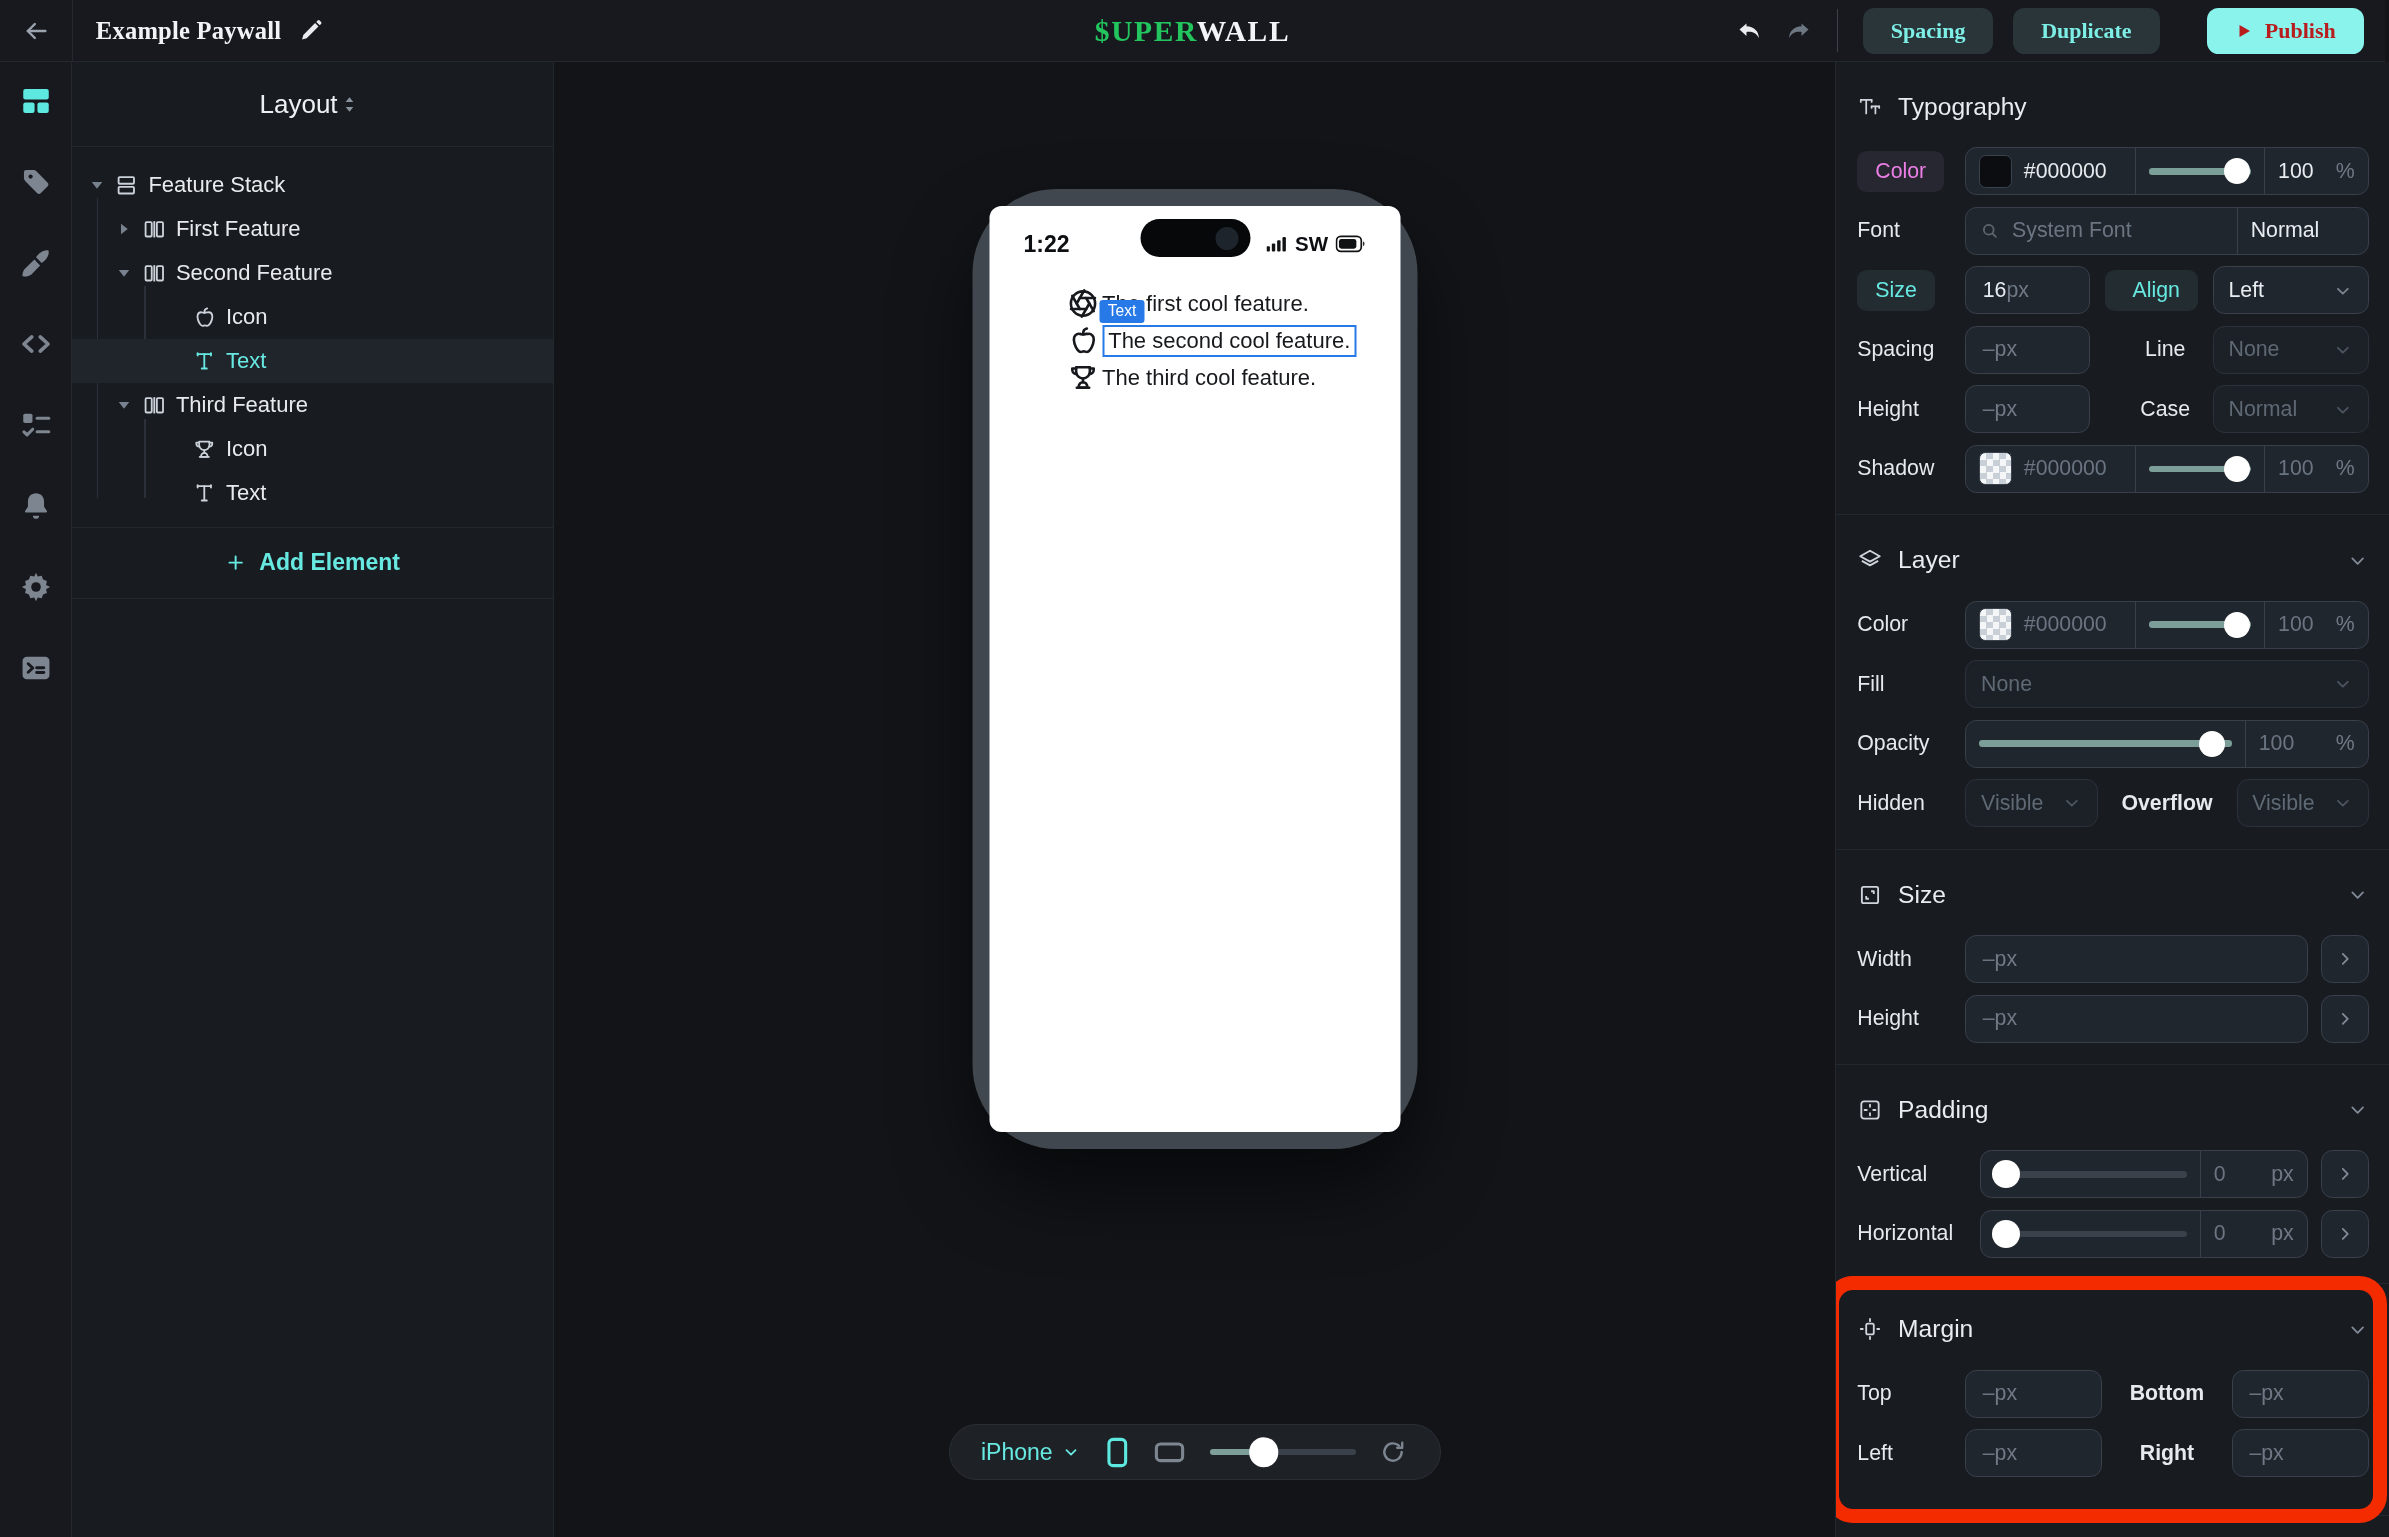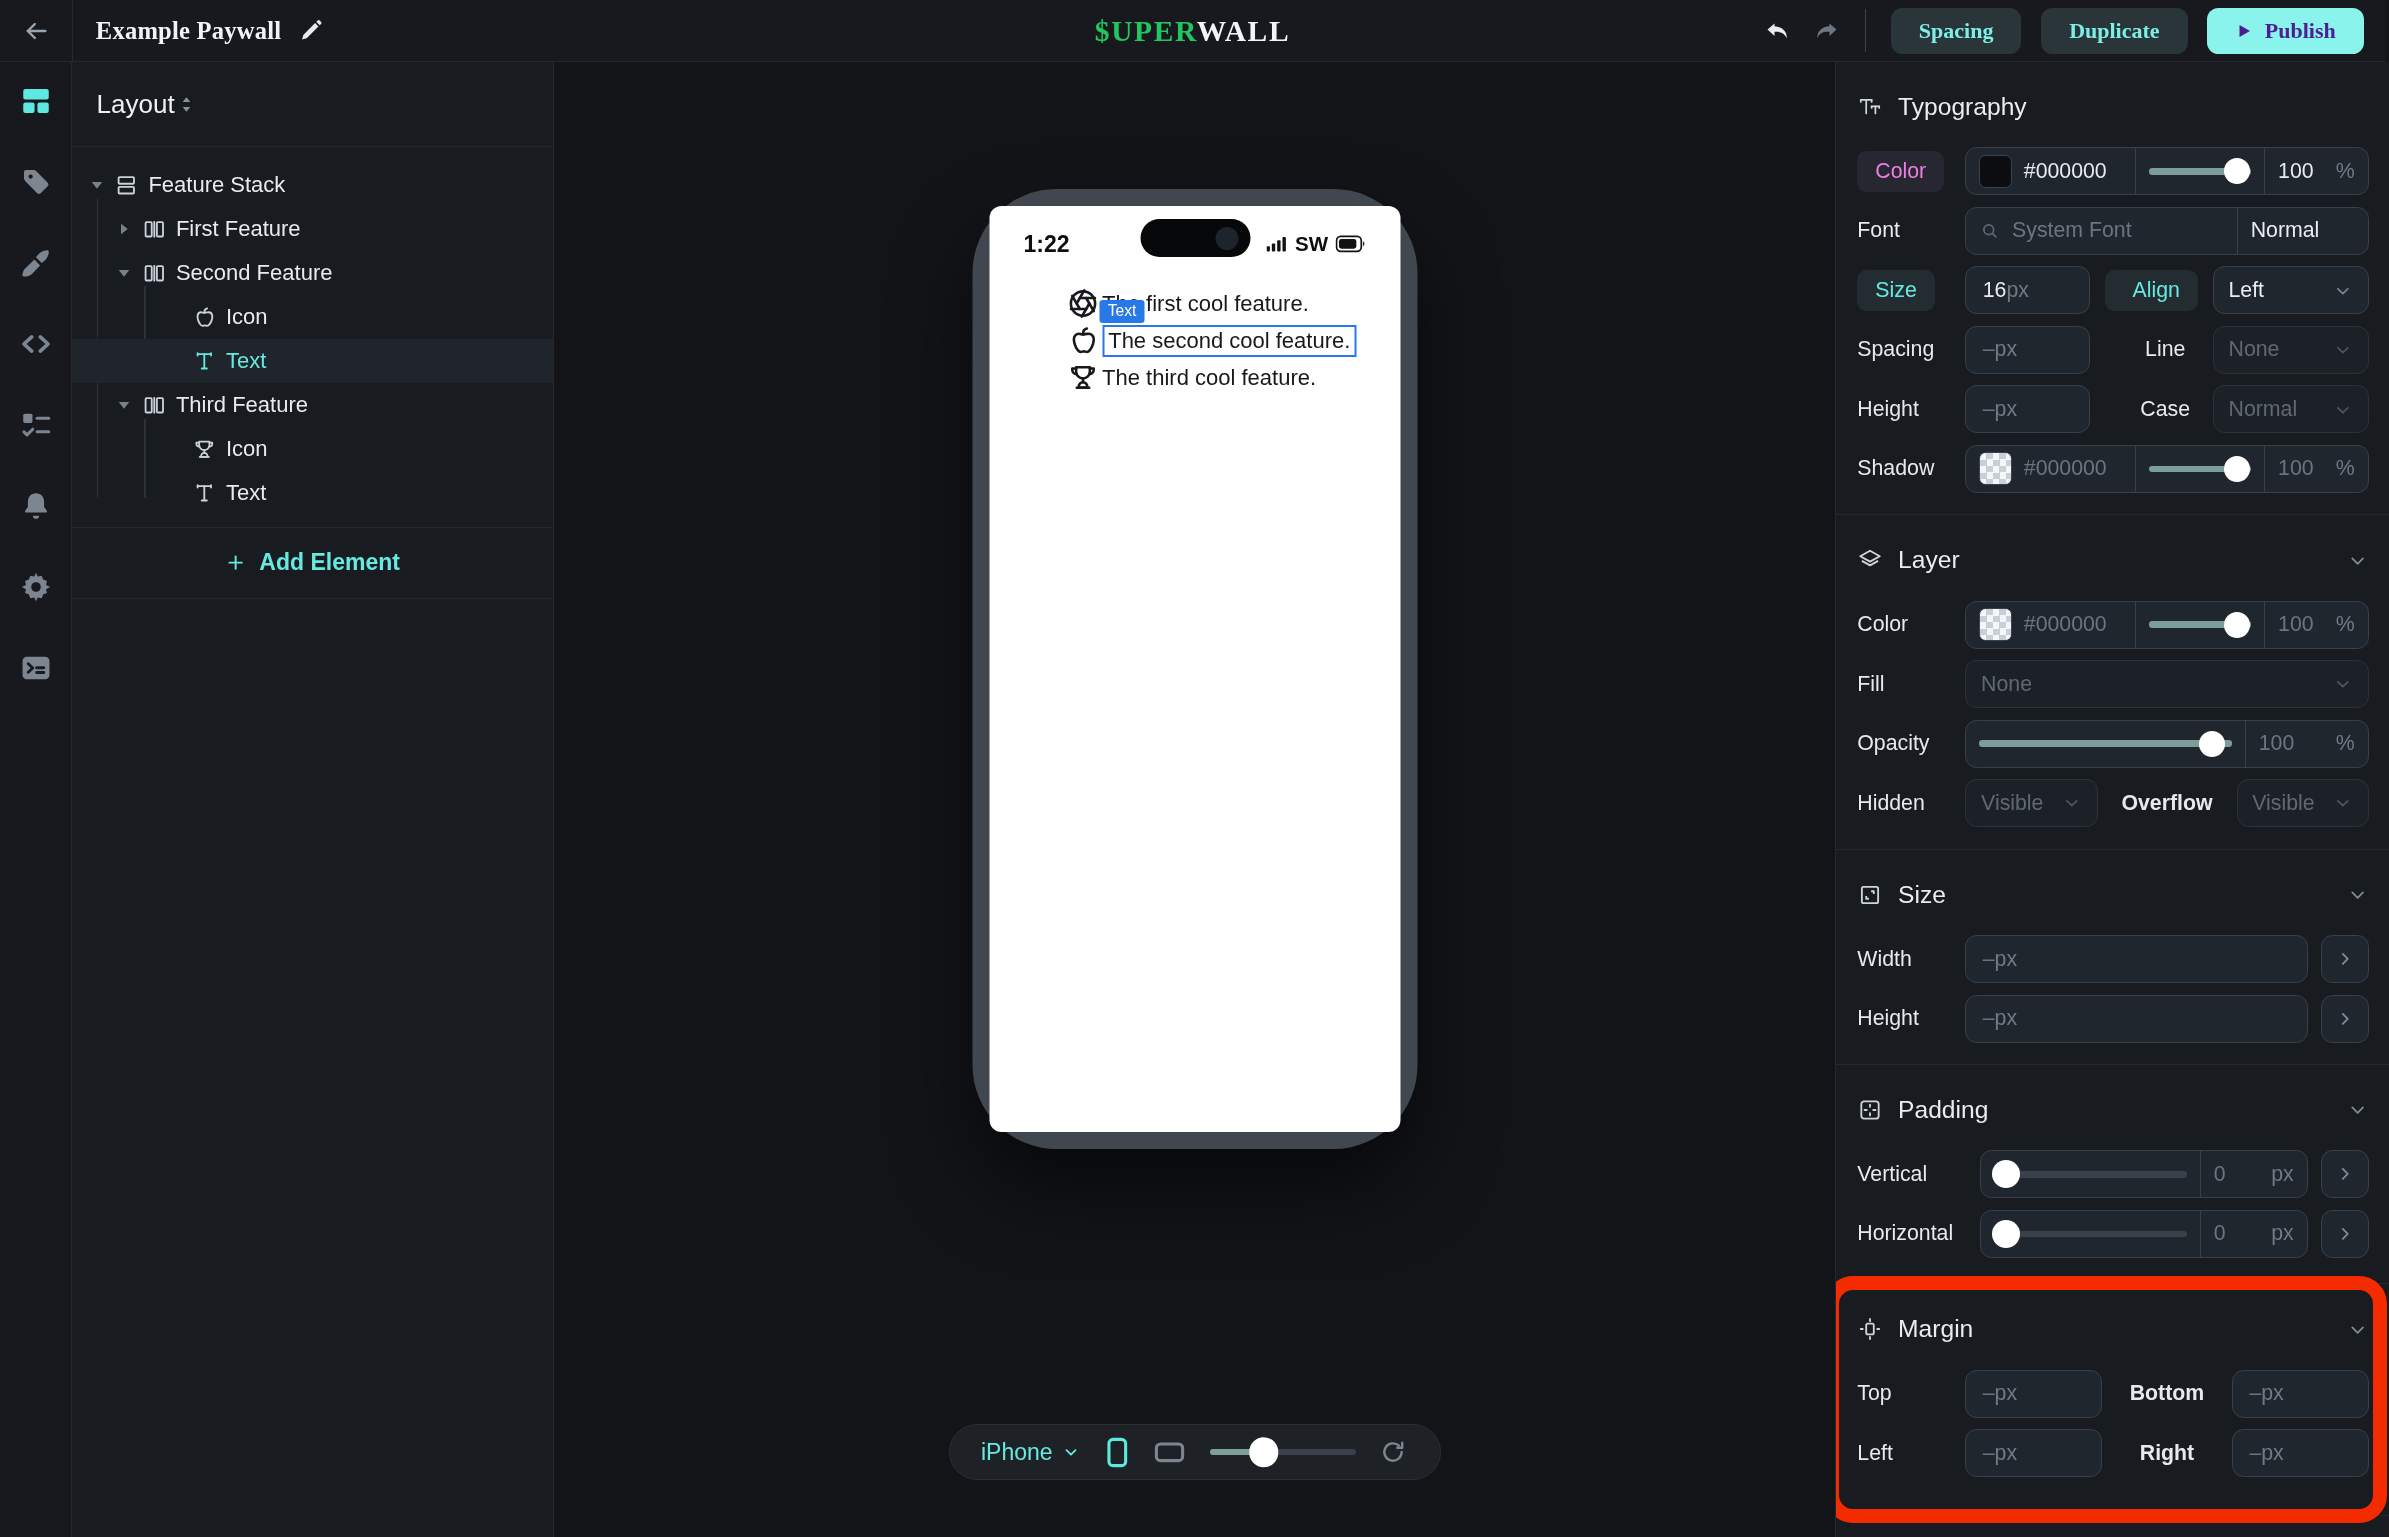--- a/index.html
+++ b/index.html
@@ -17,34 +17,34 @@
   .tb-pencil { margin-left:18px; color:#e8ecf0; }
   .tb-logo { position:absolute; left:50%; top:50%; transform:translate(-50%,-50%);
              font-size:29.5px; font-weight:800; letter-spacing:1.6px; }
   .tb-logo .lg-a { color:#22c55e;margin-top:21px; } .tb-logo .lg-b { color:#f2f5f7; }
   .tb-right { margin-left:auto; display:flex; align-items:center; gap:19.7px; padding-right:21.3px; }
   .hist { color:#e9edf0; cursor:pointer; } .hist.disabled { color:#6d7782; }
   .tb-sep { width:1.6px; height:43px; background:#3a414a; margin:0 4.9px; }
   .btn { height:46px; border-radius:11.5px; display:flex; align-items:center; justify-content:center;
          padding:0 28px; font-size:22px; font-weight:700; cursor:pointer; }
   .btn-ghost { background:#293539; color:#7defe6; }
-  .btn-publish { background:#8af3ec; color:#4c1d95; gap:11.5px; }
+  .btn-publish { background:#8af3ec; color:#b91c1c; gap:11.5px;margin-left:28px; }
 
   
   .rail { position:absolute; top:62px; left:0; bottom:0; width:72px; background:#17191e;
           border-right:0.8px solid #23272f; display:flex; flex-direction:column; align-items:center;
           padding-top:21.3px; gap:45px; z-index:10; }
   .rail-btn { width:36px; height:36px; display:flex; align-items:center; justify-content:center;
               color:#7c8590; cursor:pointer; }
   .rail-btn.active { color:#5de8e0; }
 
   
   .lpanel { position:absolute; top:62px; left:72px; bottom:0; width:482px; background:#181b20;
             border-right:0.8px solid #23272f; }
-  .lp-header { height:85px; display:flex; align-items:center; justify-content:flex-start;
+  .lp-header { height:85px; display:flex; align-items:center; justify-content:center;
                padding:0 29.5px 0 24.6px; border-bottom:0.8px solid #23272f; }
   .lp-title { color:#eef1f4; font-size:26px; font-weight:500; }
   .tree { position:relative; padding-top:16.4px; }
   .guide { position:absolute; width:1.6px; background:#2b313a; }
   .trow { height:44px; display:flex; align-items:center; cursor:pointer; position:relative; }
   .trow .arrow { width:26px; display:flex; justify-content:center; color:#78828e; }
   .trow .ticon { width:34px; display:flex; justify-content:center; color:#ccd2da; }
   .trow .tlabel { color:#e8ebee; font-size:22px; margin-left:4.9px; }
   .lvl0 { padding-left:11.5px; } .lvl1 { padding-left:39px; } .lvl2 { padding-left:115px; }
   .trow.selected { background:#20252c; }

